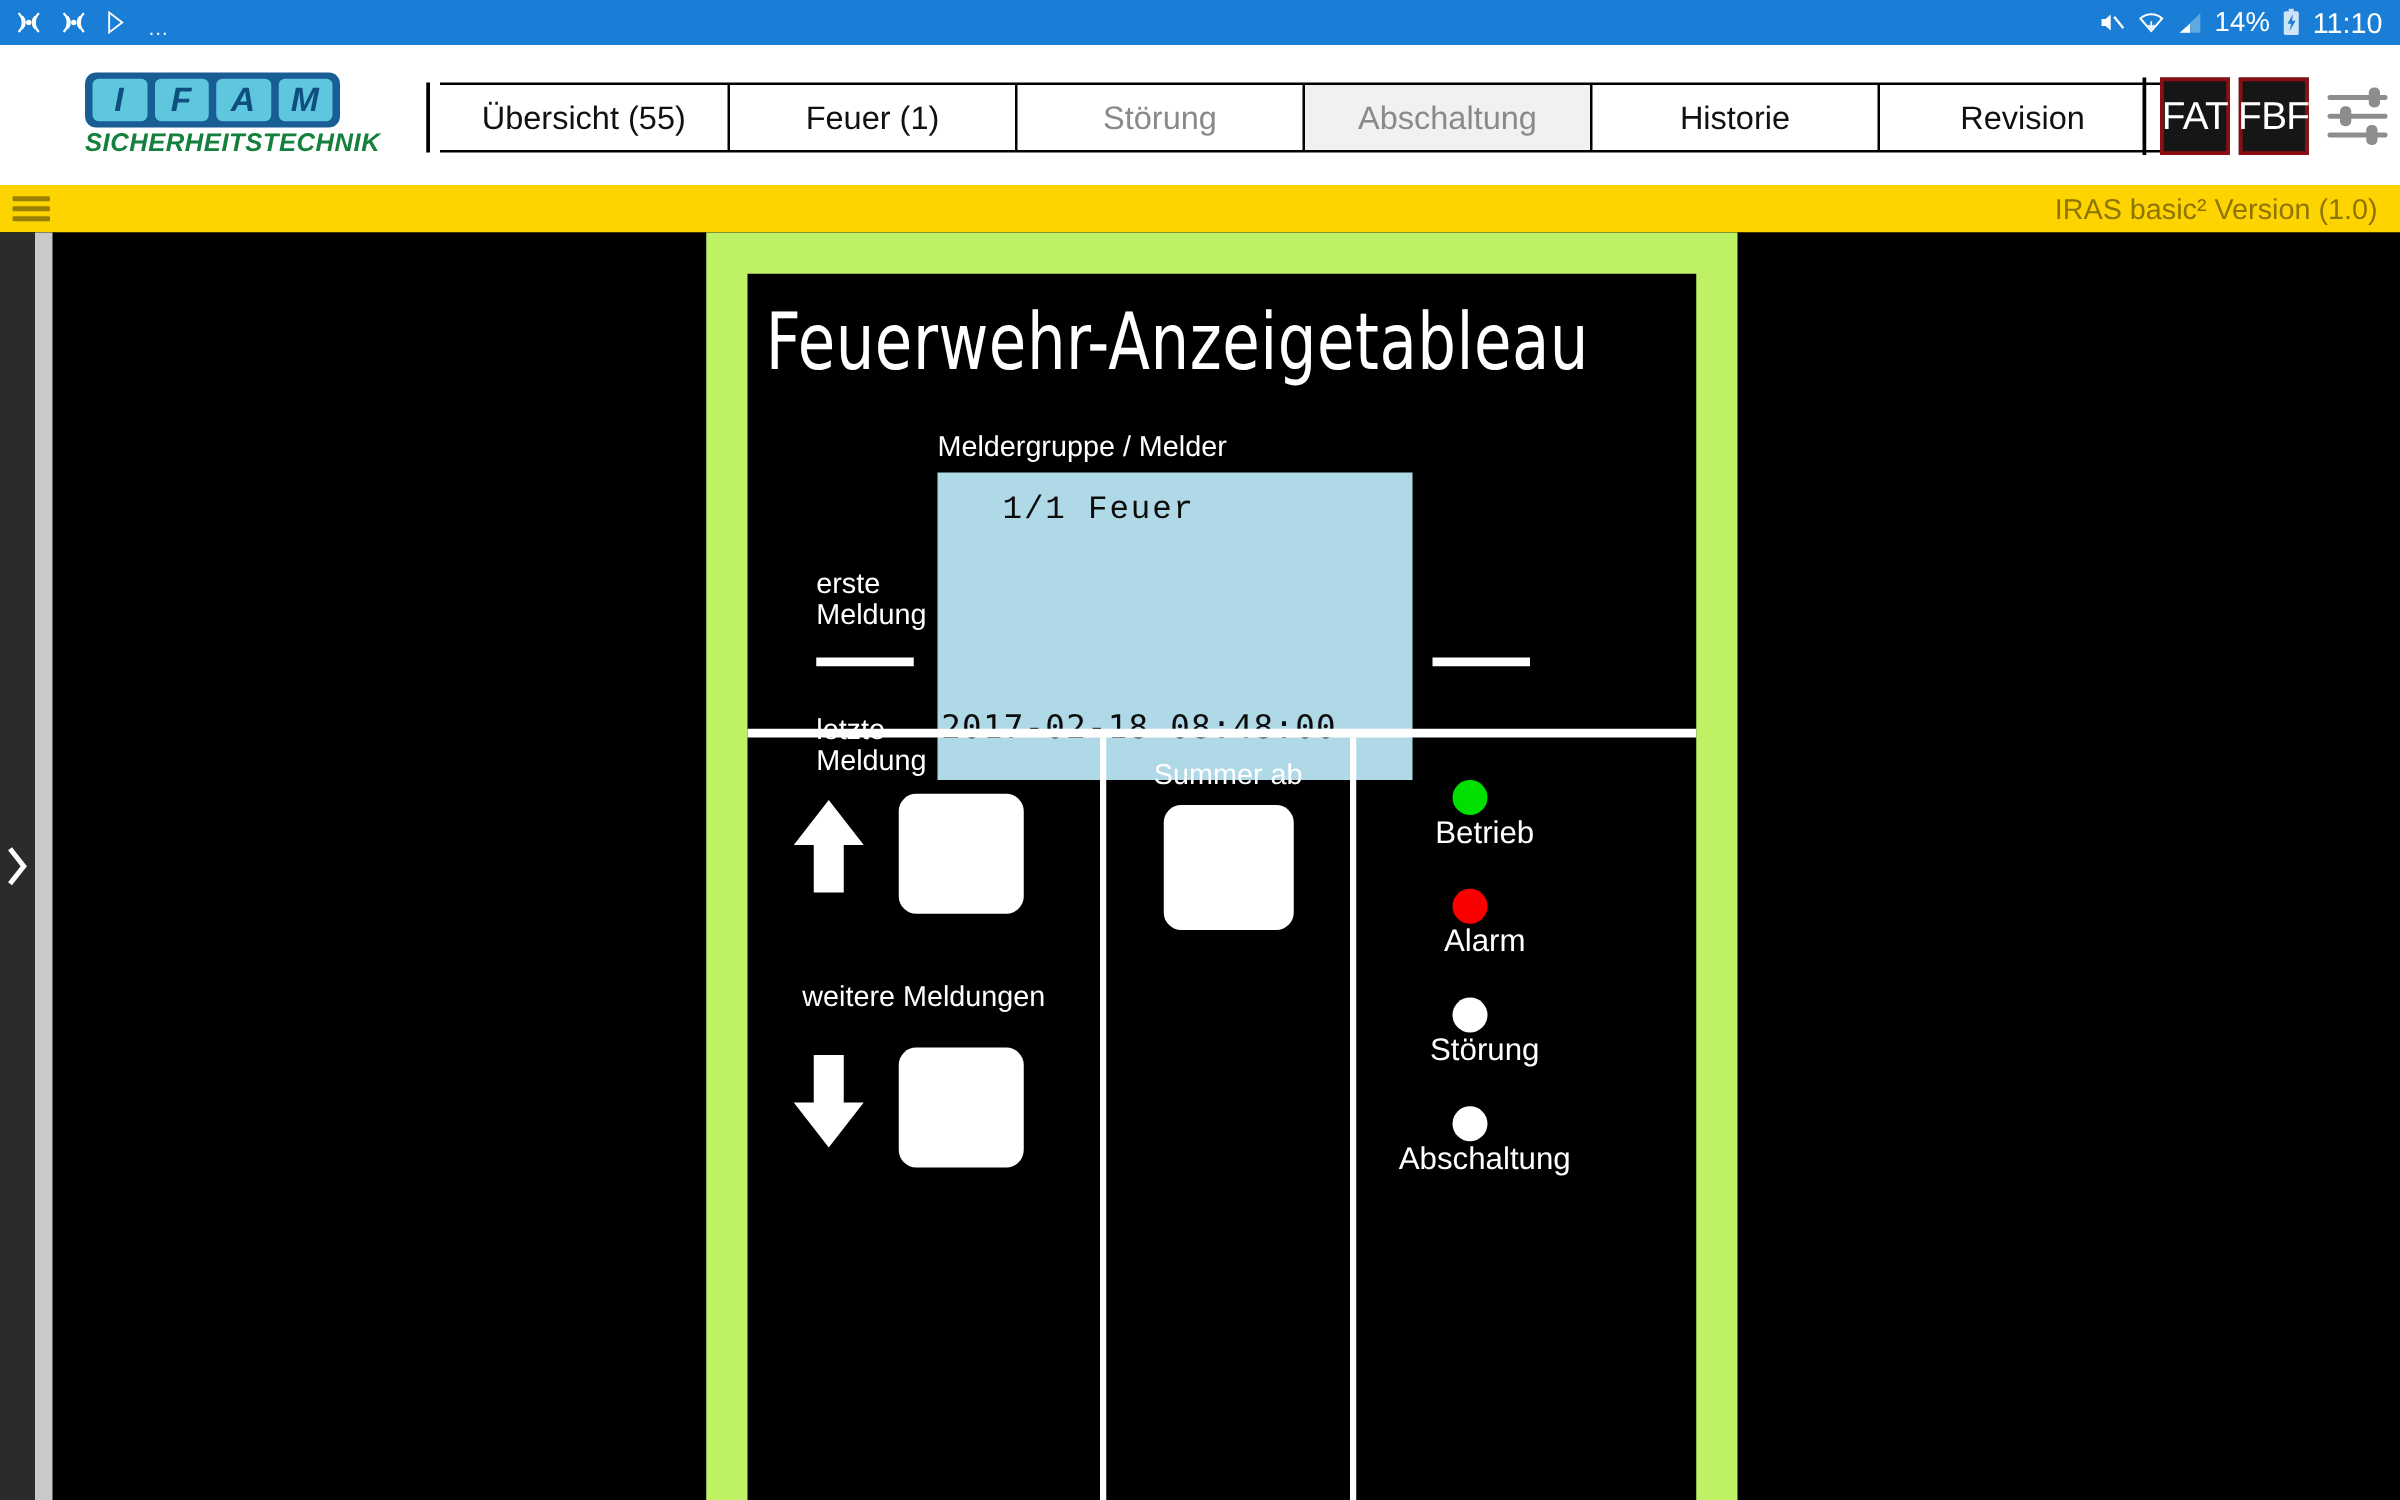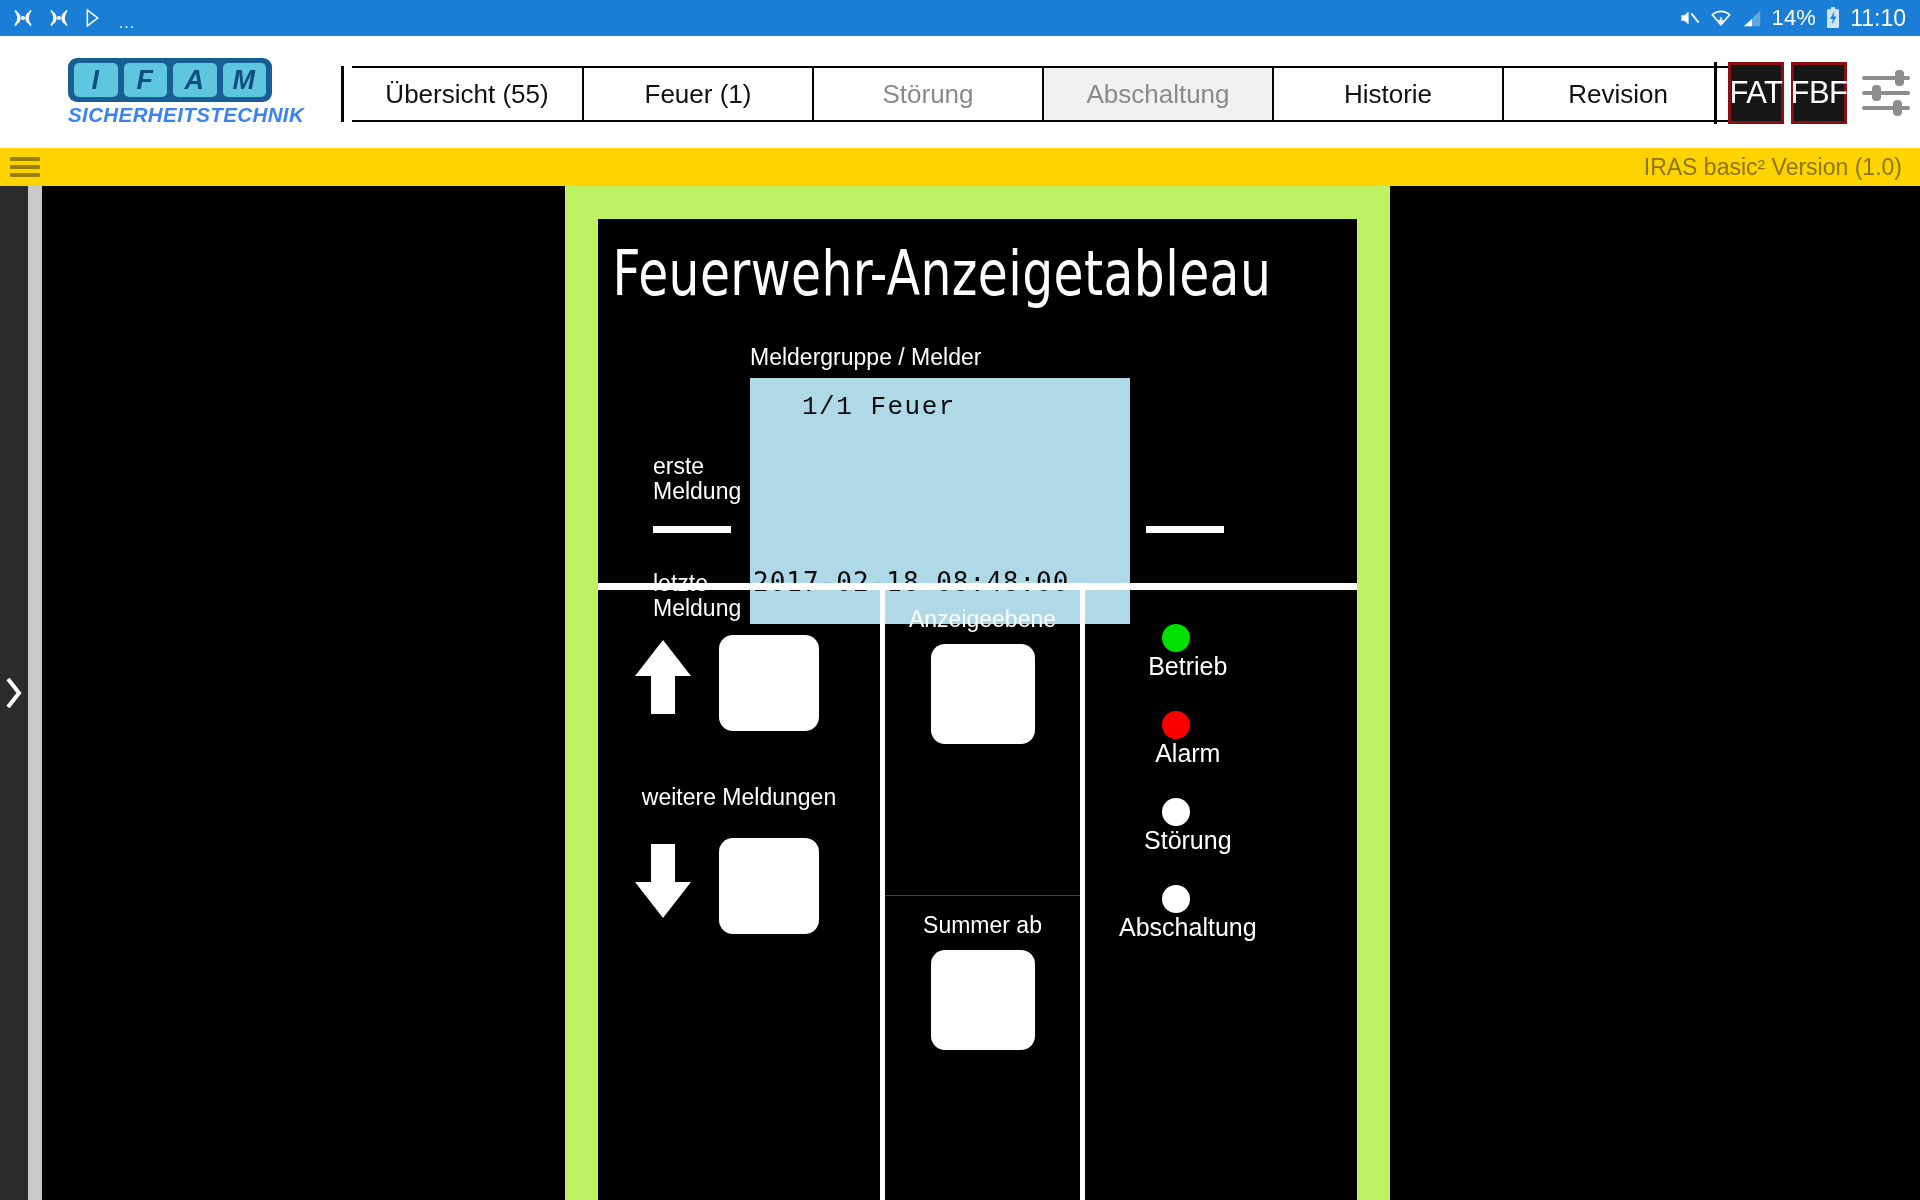--- a/index.html
+++ b/index.html
@@ -48,21 +48,21 @@
     border-radius: 5px;
     color: #0f4f80;
     font-style: italic;
     font-weight: bold;
     font-size: 27px;
     text-align: center;
     line-height: 34px;
     letter-spacing: 1px;
   }
   #logo .sub {
-    color: #3b82f6;
+    color: #15803d;
     font-style: italic;
     font-weight: bold;
     font-size: 20.5px;
     letter-spacing: .4px;
     text-align: center;
     margin-top: 1px;
   }
 
   #tabbar {
     position: absolute; left: 352px; top: 30px; height: 56px;
@@ -388,24 +388,20 @@
 
           <div id="lbl-weitere">weitere Meldungen</div>
 
           <svg class="arrow" id="arrow-down" viewBox="0 0 60 78">
             <path d="M30 76 2 40h16V2h24v38h16z" fill="#ffffff"></path>
           </svg>
           <div class="wbtn" id="btn-down"></div>
         </div>
 
         <div id="col-mid">
-          <div class="mid-cell">
-            <div class="mid-lbl">Anzeigeebene</div>
-            <div class="mid-btn"></div>
-          </div>
           <div class="mid-cell">
             <div class="mid-lbl">Summer ab</div>
             <div class="mid-btn"></div>
           </div>
         </div>
 
         <div id="col-right">
           <div id="leds">
             <div class="led-row">
               <span class="led" style="background:#00e000"></span>

